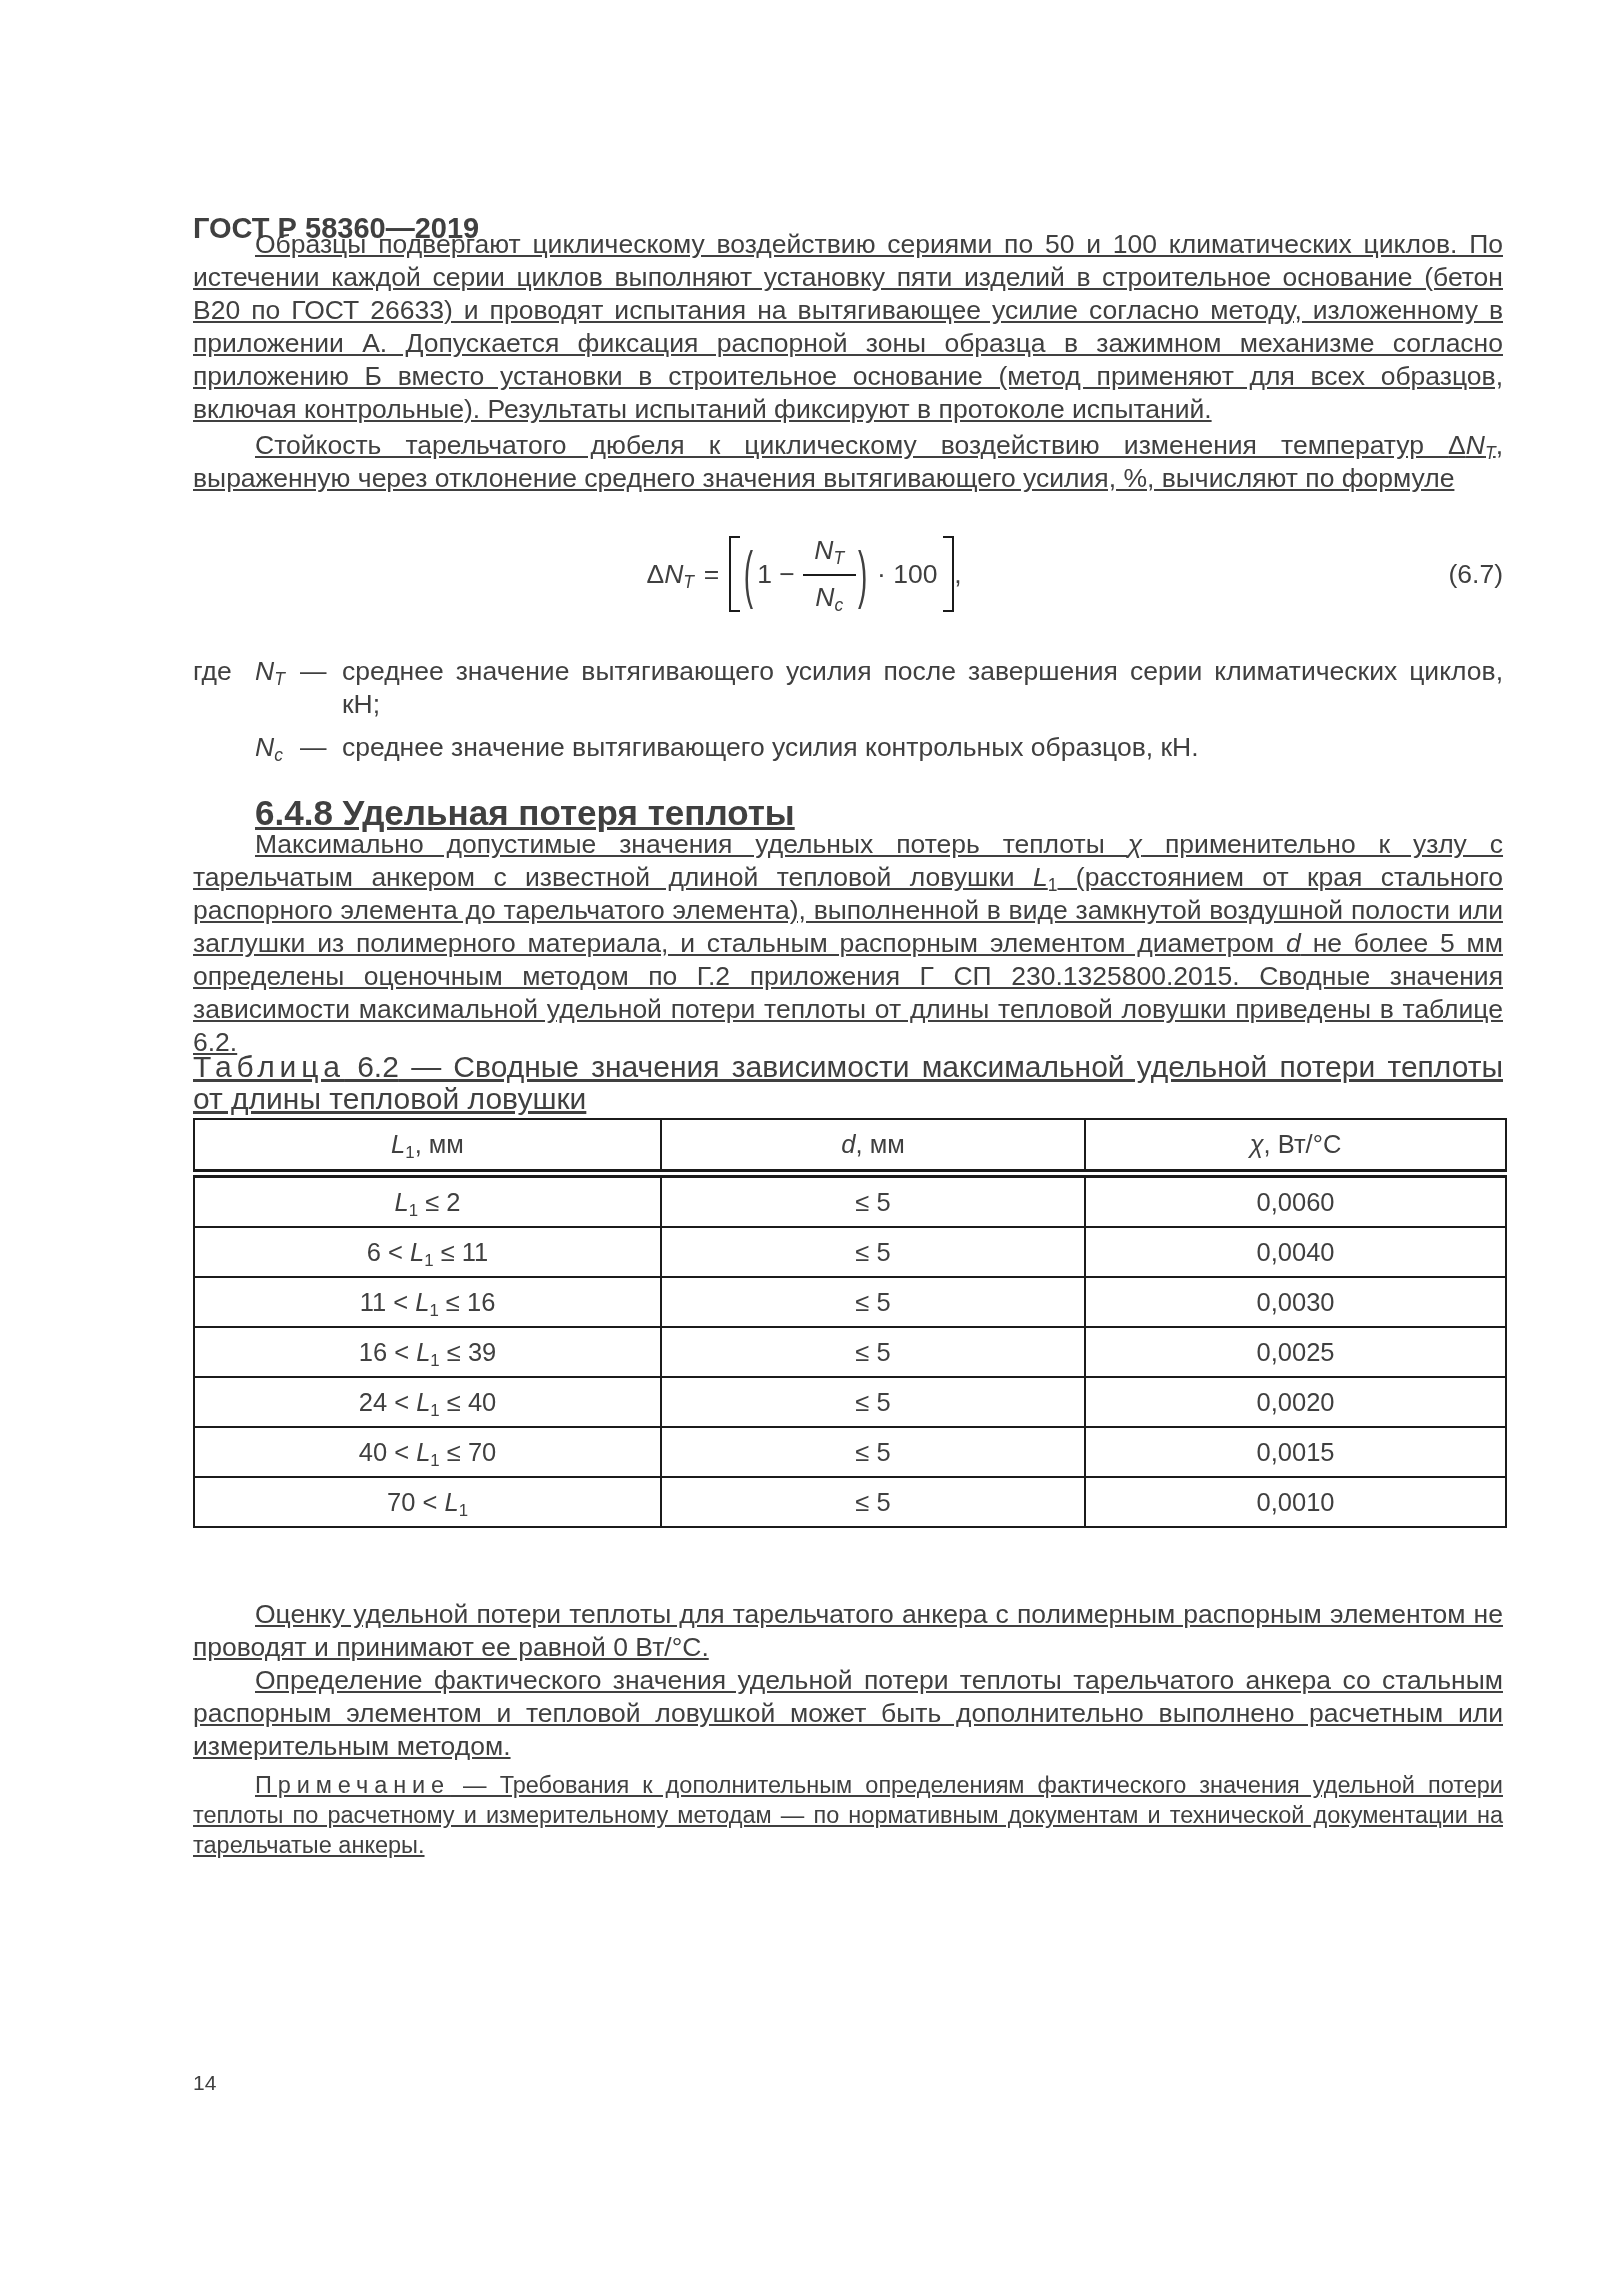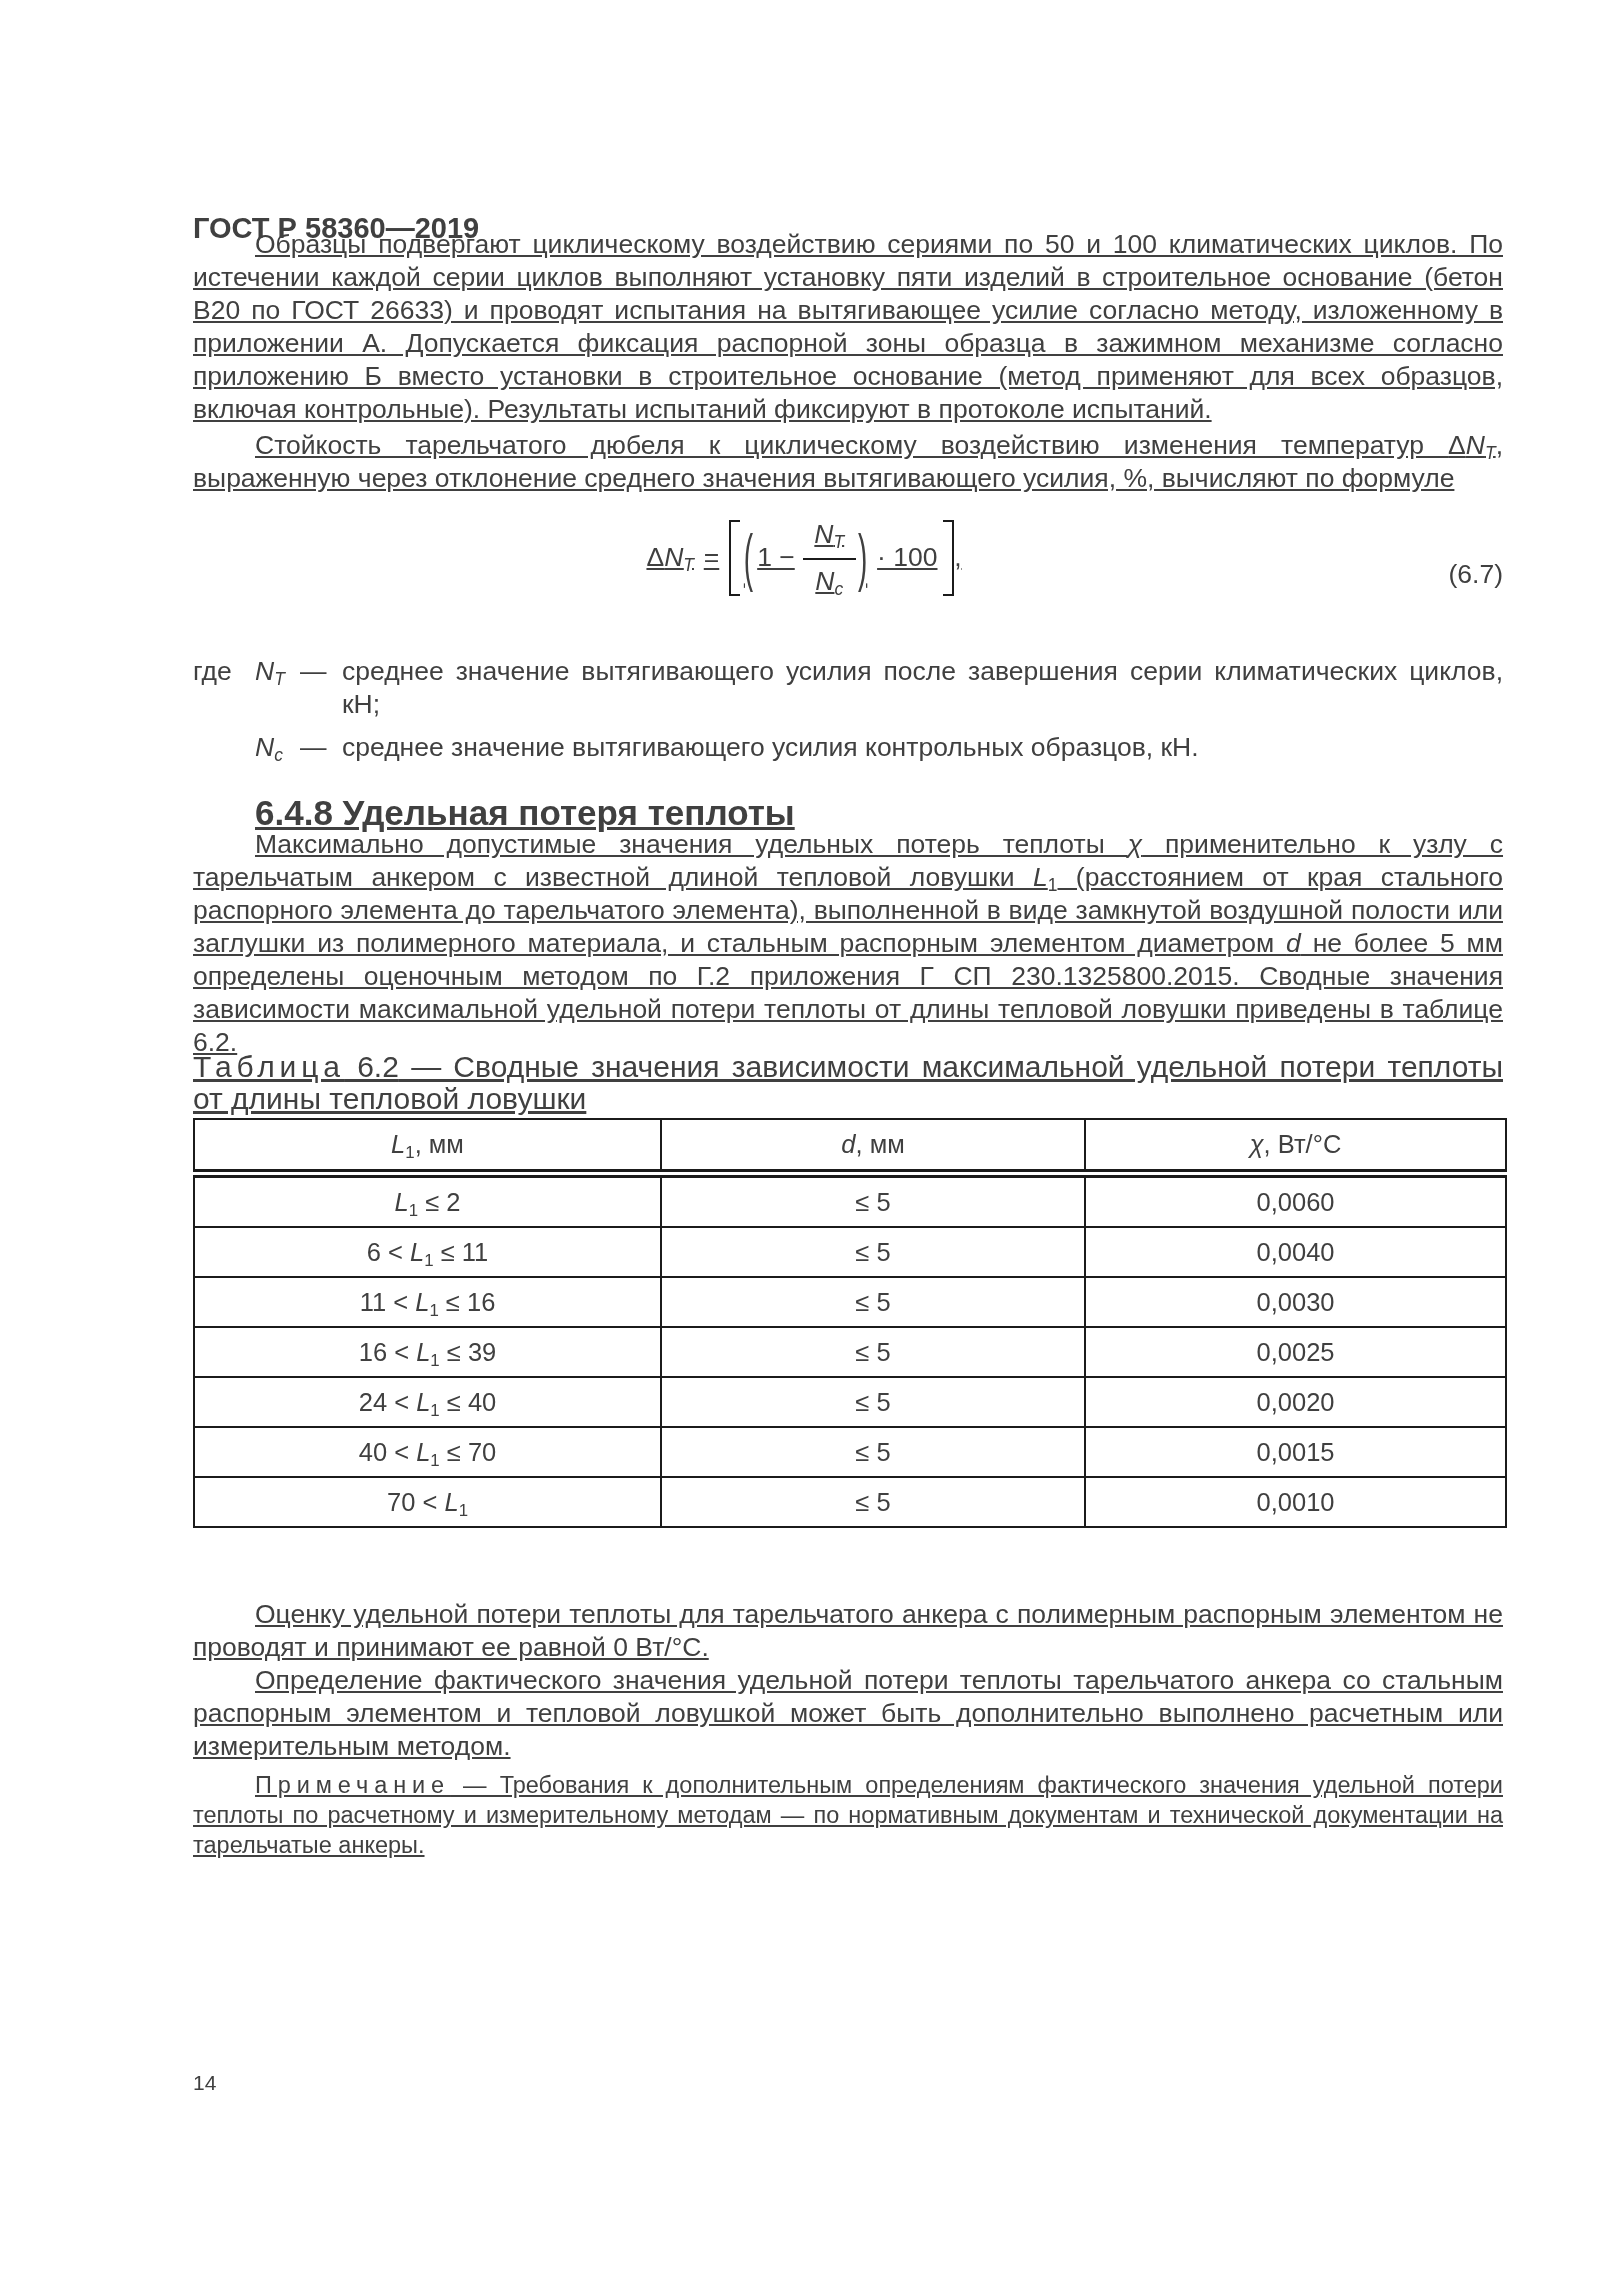--- a/index.html
+++ b/index.html
@@ -22,21 +22,21 @@
   p { margin: 0; text-decoration: underline; }
   .body { text-align: justify; }
   .indent { text-indent: 62px; }
   i { font-style: italic; }
   sub.s-sub { font-size: 0.66em; line-height: 0; vertical-align: -0.28em; font-style: italic; }
   sub.s-num { font-size: 0.66em; line-height: 0; vertical-align: -0.28em; font-style: normal; }
 
   
   .formula-wrap { position: absolute; left: 193px; top: 518px; width: 1310px; height: 112px; }
   .formula-center { position: absolute; left: 0; right: 88px; top: 0; bottom: 0;
-    display: flex; align-items: flex-start; justify-content: center; text-decoration: underline; }
+    display: flex; align-items: center; justify-content: center; }
   .formula { display: flex; align-items: center; font-size: 26.5px; }
   .f-lhs { margin-right: 9.8px; }
   .f-eq { margin-left: 9.8px; }
   .sqb { display: inline-block; width: 10.8px; height: 76px; box-sizing: border-box; }
   .sqb-left  { border-left: 2.9px solid #1b1b1b; border-top: 2.9px solid #1b1b1b; border-bottom: 2.9px solid #1b1b1b; margin-right: 2px; }
   .sqb-right { border-right: 2.9px solid #1b1b1b; border-top: 2.9px solid #1b1b1b; border-bottom: 2.9px solid #1b1b1b; margin-left: 2px; }
   .paren { display: inline-block; transform: scaleY(2.25); font-size: 28px; font-weight: 400; padding: 0 2px; }
   .f-oneminus { margin: 0 7.8px 0 2px; }
   .frac { display: inline-flex; flex-direction: column; align-items: center; text-align: center; }
   .frac-num { display: block; border-bottom: 2.9px solid #1b1b1b; padding: 0 11.8px 6.9px 11.8px; }

